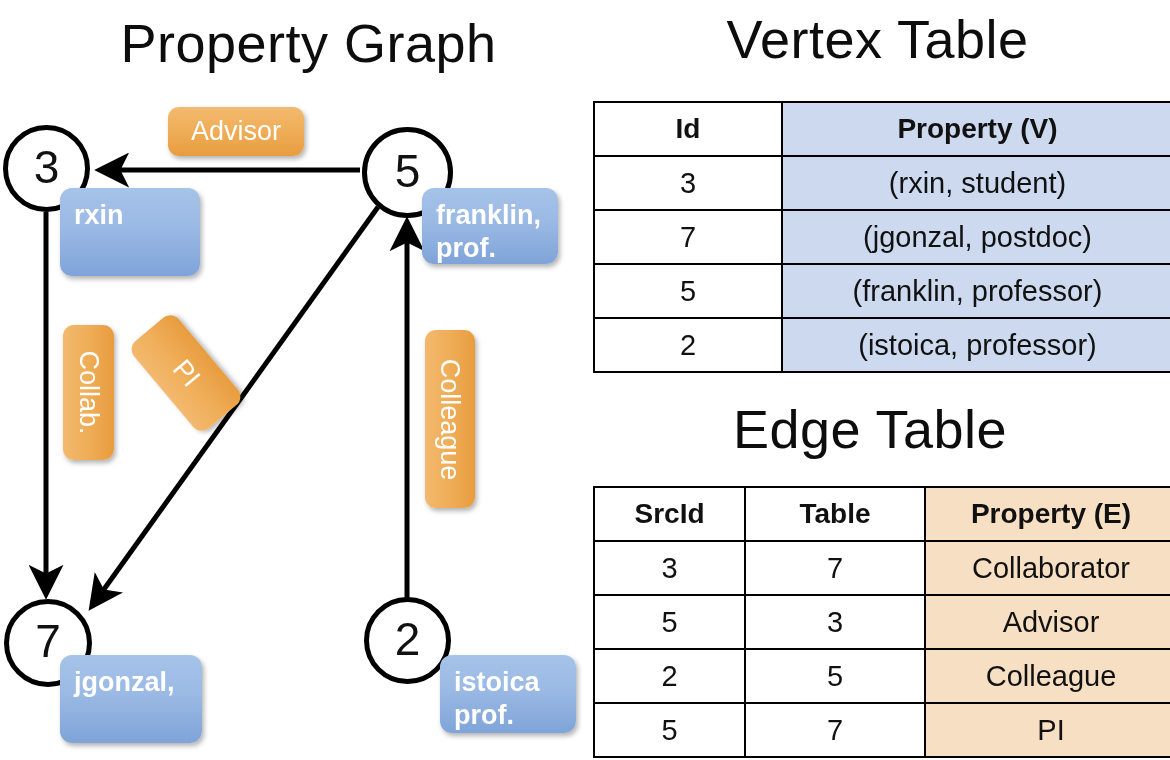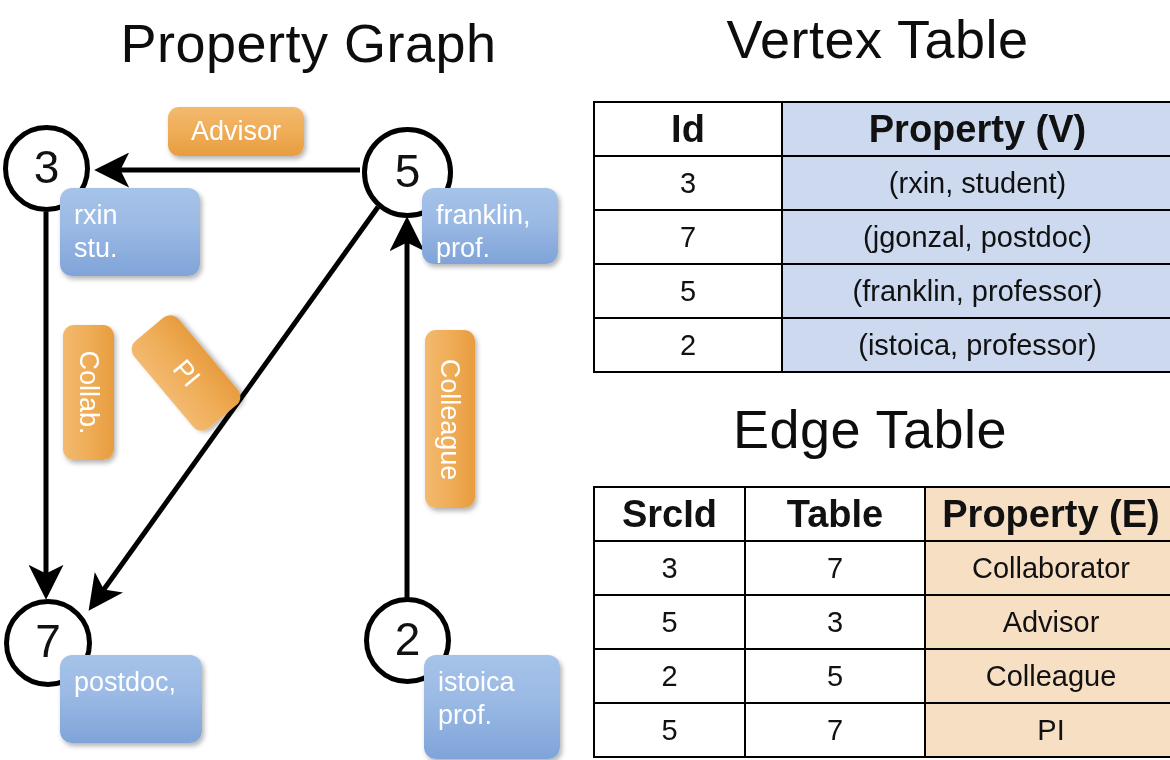--- a/index.html
+++ b/index.html
@@ -36,21 +36,21 @@
   }
   .node span{position:relative;top:-2px;}
 
   .vprop{
     position:absolute;z-index:8;box-sizing:border-box;
     border-radius:12px;
     background:linear-gradient(180deg,#a6c3e8 0%,#9ab9e4 45%,#7fa4d9 100%);
     box-shadow:2px 3px 5px rgba(0,0,0,0.30);
     color:#ffffff;
     font-family:"Liberation Sans", sans-serif;
-    font-weight:400;font-size:27px;line-height:33px;
+    font-weight:700;font-size:27px;line-height:33px;
     padding:11px 0 0 14px;
   }
   .eprop{
     position:absolute;z-index:7;box-sizing:border-box;
     border-radius:11px;
     background:linear-gradient(180deg,#f3b96f 0%,#efad57 50%,#e89c3f 100%);
     box-shadow:2px 3px 5px rgba(0,0,0,0.30);
     color:#ffffff;
     font-family:"Liberation Sans", sans-serif;
     font-weight:300;font-size:27px;
@@ -68,21 +68,21 @@
   .dtable{position:absolute;border-collapse:collapse;table-layout:fixed;}
   .dtable td,.dtable th{
     border:2px solid #000;
     font-family:"Liberation Sans", sans-serif;
     font-weight:300;
     color:#111;
     text-align:center;
     padding:0;
     font-size:29px;
   }
-  .dtable th{font-weight:bold;font-size:38px;}
+  .dtable th{font-weight:bold;font-size:28px;}
 
   #vertex-table{left:593px;top:101px;width:575px;}
   #vertex-table .c-id{width:186px;}
   #vertex-table .c-prop{width:389px;background:#ccd9ee;}
   #vertex-table tr{height:54px;}
   #vertex-table th.c-id,#vertex-table td.c-id{background:#ffffff;}
 
   #edge-table{left:593px;top:486px;width:577px;}
   #edge-table .c-src{width:149px;margin-left:18px;}
   #edge-table .c-dst{width:178px;}
@@ -131,33 +131,32 @@
     <div class="node" style="left:4px;top:599px;width:88px;height:88px;">
       <span>7</span>
     </div>
 
     <div class="node" style="left:364px;top:597px;width:87px;height:87px;">
       <span>2</span>
     </div>
 
     <div class="vprop" style="left:60px;top:188px;width:140px;height:88px;">
       <div>rxin</div>
-      <div>stu.</div>
     </div>
 
     <div class="vprop" style="left:422px;top:188px;width:136px;height:76px;">
       <div>franklin,</div>
       <div>prof.</div>
     </div>
 
     <div class="vprop" style="left:60px;top:655px;width:142px;height:88px;">
-      <div>postdoc,</div>
-    </div>
-
-    <div class="vprop" style="left:424px;top:655px;width:136px;height:104px;">
+      <div>jgonzal,</div>
+    </div>
+
+    <div class="vprop" style="left:440px;top:655px;width:136px;height:78px;">
       <div>istoica</div>
       <div>prof.</div>
     </div>
 
     <div class="eprop" style="left:168px;top:107px;width:136px;height:49px;">
       <span>Advisor</span>
     </div>
 
     <div class="eprop vert-left" style="left:63px;top:325px;width:51px;height:135px;">
       <span class="rot90">Collab.</span>

